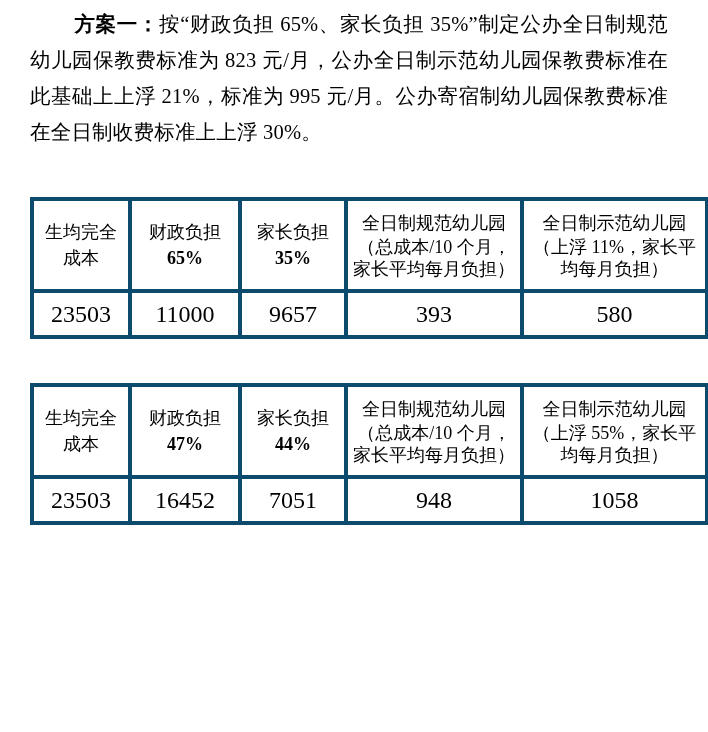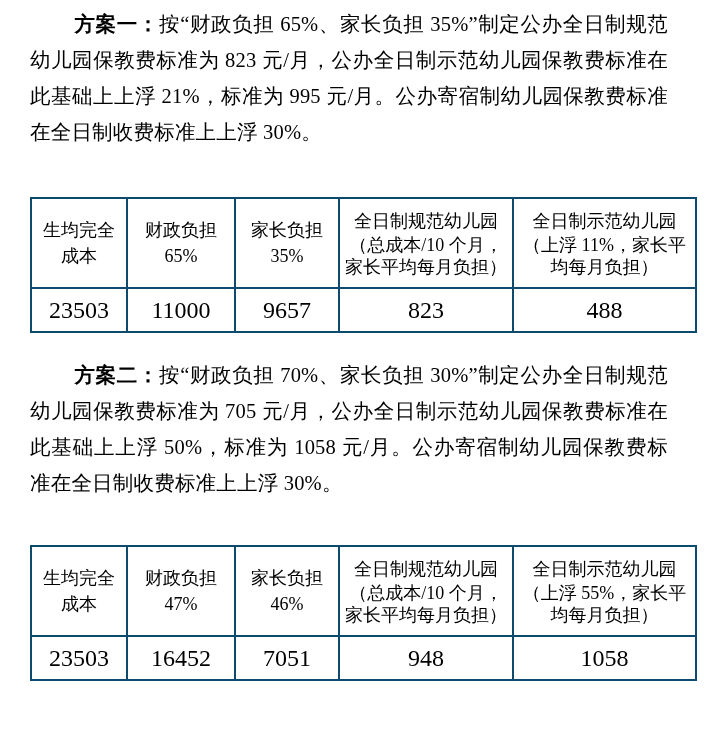--- a/index.html
+++ b/index.html
@@ -39,40 +39,40 @@
   .sect2 {
     margin-top: 24px;
   }
   table.cost-table {
     border-collapse: collapse;
     width: 625px;
     margin: 0 auto;
     table-layout: fixed;
   }
   table.cost-table td, table.cost-table th {
-    border: 2px solid #0c4a6e;
+    border: 4px solid #0c4a6e;
     text-align: center;
     vertical-align: middle;
     font-weight: normal;
     padding: 2px 3px;
   }
   .head-row td {
     height: 84px;
   }
   .val-row td {
     height: 38px;
     font-size: 24px;
   }
   .h-main {
     font-size: 18px;
     line-height: 26px;
   }
   .h-strong {
     font-size: 18px;
-    font-weight: normal;
+    font-weight: bold;
     line-height: 26px;
   }
   .h-sub {
     font-size: 18px;
     line-height: 22px;
   }
   .col1 { width: 88px; }
   .col2 { width: 100px; }
   .col3 { width: 96px; }
   .col4 { width: 166px; }
@@ -115,46 +115,43 @@
         </td>
         <td class="col5">
           <div class="h-main">全日制示范幼儿园</div>
           <div class="h-sub">（上浮 11%，家长平均每月负担）</div>
         </td>
       </tr>
       <tr class="val-row">
         <td>23503</td>
         <td>11000</td>
         <td>9657</td>
-        <td>823</td>
-        <td>488</td>
+        <td>393</td>
+        <td>580</td>
       </tr>
     </tbody>
       </table>
   </div>
 
-  <p class="para sect2">
-    <span class="indent"></span><span class="bold">方案二：</span><span>按“财政负担 70%、家长负担 30%”制定公办全日制规范幼儿园保教费标准为 705 元/月，公办全日制示范幼儿园保教费标准在此基础上上浮 50%，标准为 1058 元/月。公办寄宿制幼儿园保教费标准在全日制收费标准上上浮 30%。</span>
-  </p>
 
   <div class="table-wrap-2">
     <table class="cost-table">
       <tbody>
           <tr class="head-row">
         <td class="col1">
           <div class="h-main">生均完全</div>
           <div class="h-main">成本</div>
         </td>
         <td class="col2">
           <div class="h-main">财政负担</div>
           <div class="h-strong">47%</div>
         </td>
         <td class="col3">
           <div class="h-main">家长负担</div>
-          <div class="h-strong">46%</div>
+          <div class="h-strong">44%</div>
         </td>
         <td class="col4">
           <div class="h-main">全日制规范幼儿园</div>
           <div class="h-sub">（总成本/10 个月，家长平均每月负担）</div>
         </td>
         <td class="col5">
           <div class="h-main">全日制示范幼儿园</div>
           <div class="h-sub">（上浮 55%，家长平均每月负担）</div>
         </td>
       </tr>

